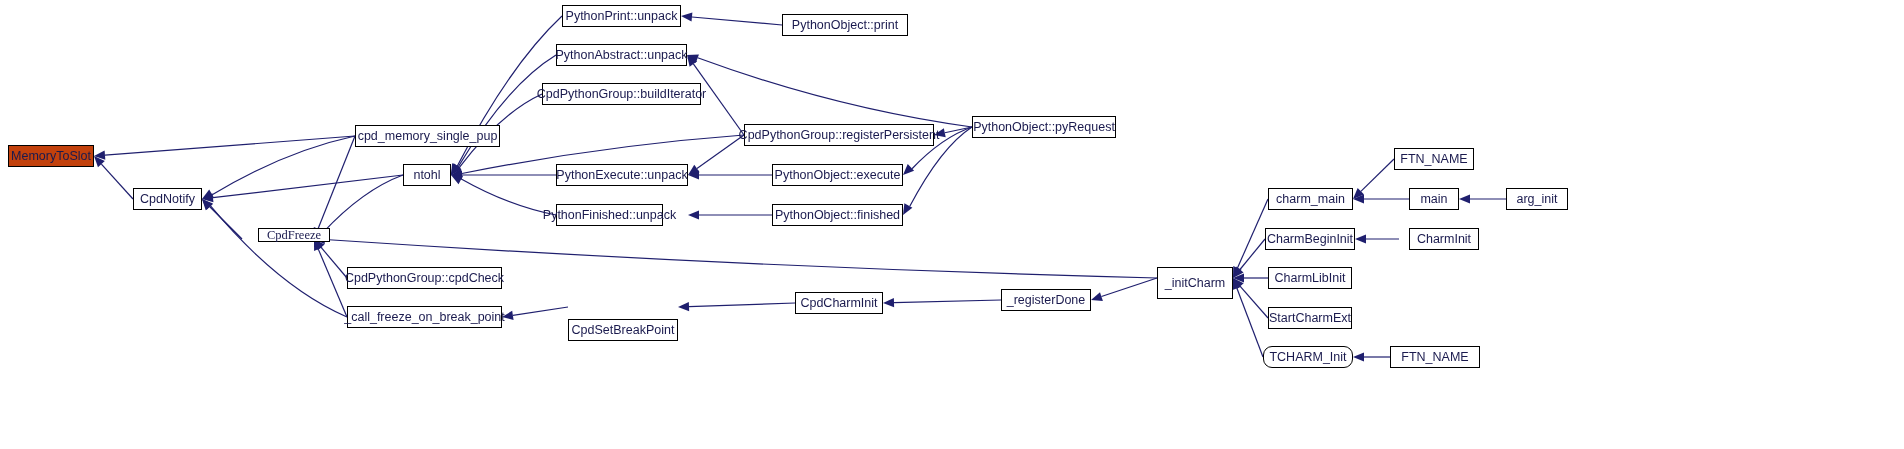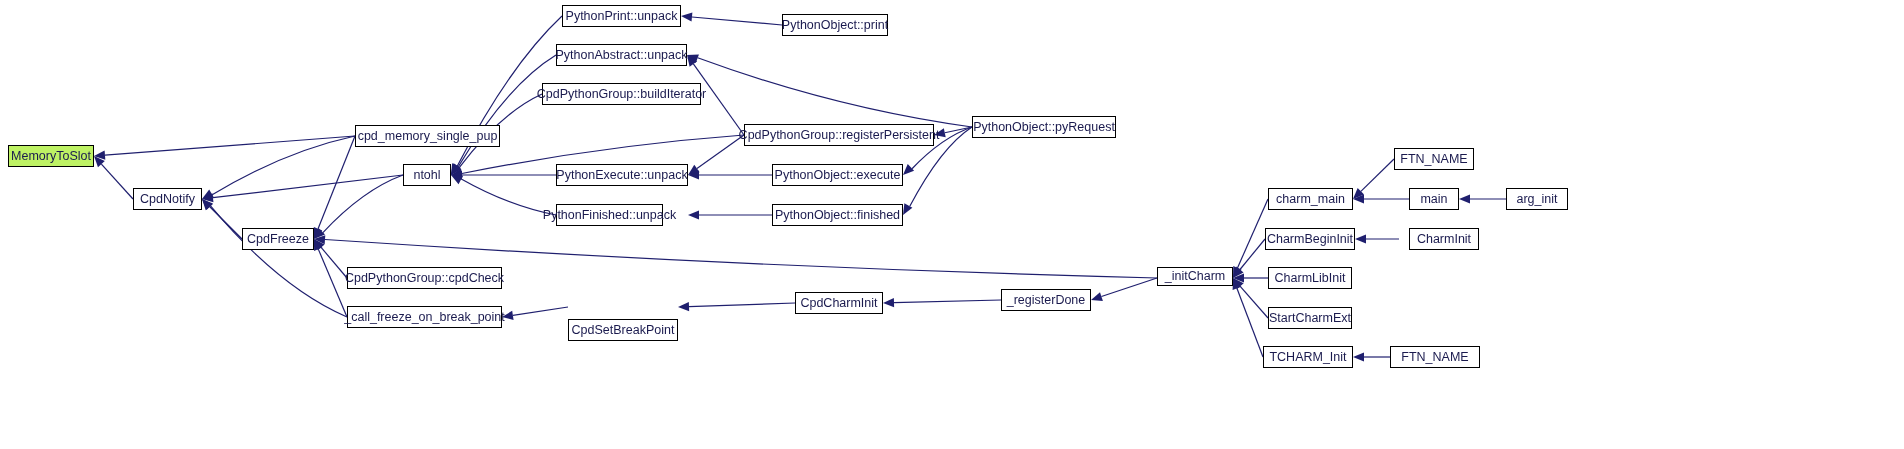--- a/index.html
+++ b/index.html
@@ -27,21 +27,21 @@
     line-height:1;
     display:flex;
     align-items:center;
     justify-content:center;
     white-space:nowrap;
     height:22px;
     letter-spacing:0px;
     padding:0 7px;
   }
   .node.highlight{
-    background:#bef264;
+    background:#c2410c;
   }
   .node-label{
     display:block;
     pointer-events:none;
   }
 </style>
 </head>
 <body>
 
 <div id="canvas">
@@ -127,21 +127,21 @@
       <path d="M1390,357 L1364,357" fill="none" stroke="#1f1f6e" stroke-width="1.2"></path>
       <polygon points="1353,357 1364,352.4 1364,361.6" fill="#1f1f6e"></polygon>
     </svg>
   <div id="node-layer">
       <div class="node highlight" style="left: 8px; top: 145px; width: 86px; height: 22px;">
         <span class="node-label">MemoryToSlot</span>
       </div>
       <div class="node" style="left: 133px; top: 188px; width: 69px; height: 22px;">
         <span class="node-label">CpdNotify</span>
       </div>
-      <div class="node" style="left: 242px; top: 228px; width: 72px; height: 22px;">
+      <div class="node" style="left: 258px; top: 228px; width: 72px; height: 14px; font-family: Liberation Serif, serif;">
         <span class="node-label">CpdFreeze</span>
       </div>
       <div class="node" style="left: 355px; top: 125px; width: 145px; height: 22px;">
         <span class="node-label">cpd_memory_single_pup</span>
       </div>
       <div class="node" style="left: 403px; top: 164px; width: 48px; height: 22px;">
         <span class="node-label">ntohl</span>
       </div>
       <div class="node" style="left: 347px; top: 267px; width: 155px; height: 22px;">
         <span class="node-label">CpdPythonGroup::cpdCheck</span>
@@ -160,57 +160,57 @@
       </div>
       <div class="node" style="left: 556px; top: 164px; width: 132px; height: 22px;">
         <span class="node-label">PythonExecute::unpack</span>
       </div>
       <div class="node" style="left: 556px; top: 204px; width: 107px; height: 22px; justify-content: center;">
         <span class="node-label">PythonFinished::unpack</span>
       </div>
       <div class="node" style="left: 568px; top: 296px; width: 110px; height: 22px; margin-top: 23px;">
         <span class="node-label">CpdSetBreakPoint</span>
       </div>
-      <div class="node" style="left: 782px; top: 14px; width: 106px; height: 22px;">
+      <div class="node" style="left: 782px; top: 14px; width: 126px; height: 22px;">
         <span class="node-label">PythonObject::print</span>
       </div>
       <div class="node" style="left: 744px; top: 124px; width: 190px; height: 22px; justify-content: center;">
         <span class="node-label">CpdPythonGroup::registerPersistent</span>
       </div>
       <div class="node" style="left: 772px; top: 164px; width: 131px; height: 22px;">
         <span class="node-label">PythonObject::execute</span>
       </div>
       <div class="node" style="left: 772px; top: 204px; width: 131px; height: 22px;">
         <span class="node-label">PythonObject::finished</span>
       </div>
       <div class="node" style="left: 795px; top: 292px; width: 88px; height: 22px;">
         <span class="node-label">CpdCharmInit</span>
       </div>
       <div class="node" style="left: 972px; top: 116px; width: 144px; height: 22px;">
         <span class="node-label">PythonObject::pyRequest</span>
       </div>
       <div class="node" style="left: 1001px; top: 289px; width: 90px; height: 22px;">
         <span class="node-label">_registerDone</span>
       </div>
-      <div class="node" style="left: 1157px; top: 267px; width: 76px; height: 19px;">
+      <div class="node" style="left: 1157px; top: 267px; width: 76px; height: 32px;">
         <span class="node-label">_initCharm</span>
       </div>
       <div class="node" style="left: 1268px; top: 188px; width: 85px; height: 22px; justify-content: center;">
         <span class="node-label">charm_main</span>
       </div>
       <div class="node" style="left: 1265px; top: 228px; width: 90px; height: 22px;">
         <span class="node-label">CharmBeginInit</span>
       </div>
       <div class="node" style="left: 1268px; top: 267px; width: 84px; height: 22px;">
         <span class="node-label">CharmLibInit</span>
       </div>
       <div class="node" style="left: 1268px; top: 307px; width: 84px; height: 22px;">
         <span class="node-label">StartCharmExt</span>
       </div>
-      <div class="node" style="left: 1263px; top: 346px; width: 90px; height: 22px;">
+      <div class="node" style="left: 1263px; top: 346px; width: 90px; height: 22px; border-radius: 9px;">
         <span class="node-label">TCHARM_Init</span>
       </div>
       <div class="node" style="left: 1394px; top: 148px; width: 80px; height: 22px;">
         <span class="node-label">FTN_NAME</span>
       </div>
       <div class="node" style="left: 1409px; top: 188px; width: 50px; height: 22px;">
         <span class="node-label">main</span>
       </div>
       <div class="node" style="left: 1399px; top: 228px; width: 70px; height: 22px; margin-left: 10px;">
         <span class="node-label">CharmInit</span>

